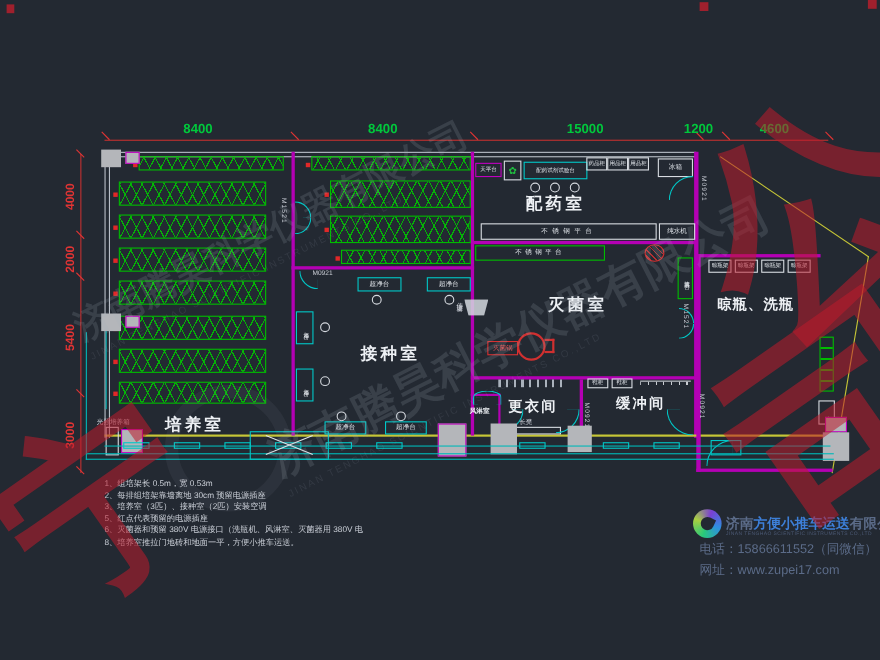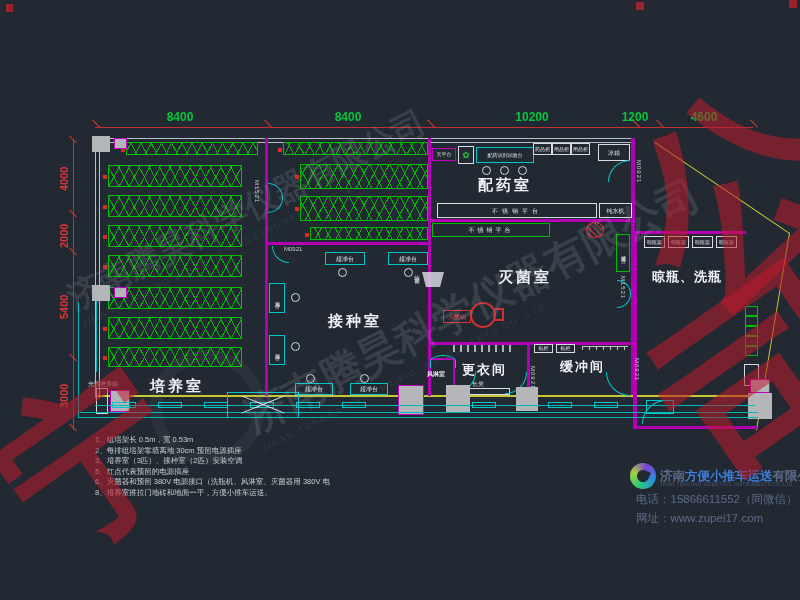--- a/index.html
+++ b/index.html
@@ -57,21 +57,21 @@
 
   <div class="line-red" style="left:95px;top:127px;width:658px;height:1px;"></div>
   <div class="tk" style="left:91px;top:123px;"></div>
   <div class="tk" style="left:263px;top:123px;"></div>
   <div class="tk" style="left:426px;top:123px;"></div>
   <div class="tk" style="left:631px;top:123px;"></div>
   <div class="tk" style="left:655px;top:123px;"></div>
   <div class="tk" style="left:749px;top:123px;"></div>
   <div class="dimg" style="left:140px;top:110px;width:80px;">8400</div>
   <div class="dimg" style="left:308px;top:110px;width:80px;">8400</div>
-  <div class="dimg" style="left:487px;top:110px;width:90px;">10200</div>
+  <div class="dimg" style="left:487px;top:110px;width:90px;">15000</div>
   <div class="dimg" style="left:612px;top:110px;width:46px;">1200</div>
   <div class="dimg" style="left:672px;top:110px;width:64px;">4600</div>
 
   <div class="line-red" style="left:73px;top:140px;width:1px;height:290px;"></div>
   <div class="tk" style="left:68px;top:139px;"></div>
   <div class="tk" style="left:68px;top:213px;"></div>
   <div class="tk" style="left:68px;top:251px;"></div>
   <div class="tk" style="left:68px;top:357px;"></div>
   <div class="tk" style="left:68px;top:427px;"></div>
   <div class="dimr" style="left:44px;top:165px;width:40px;">4000</div>

